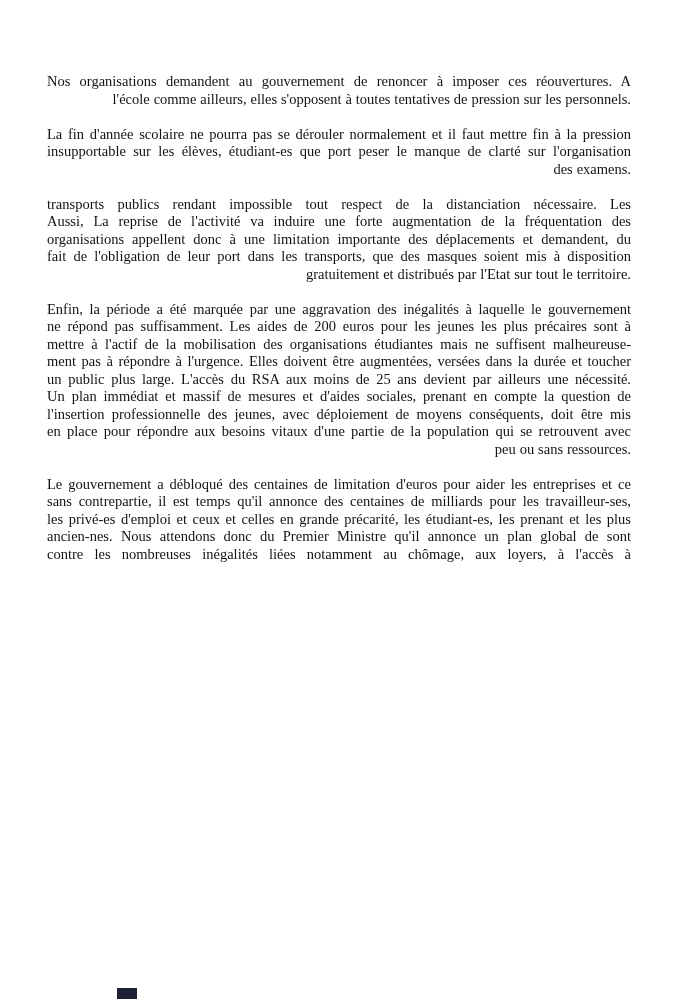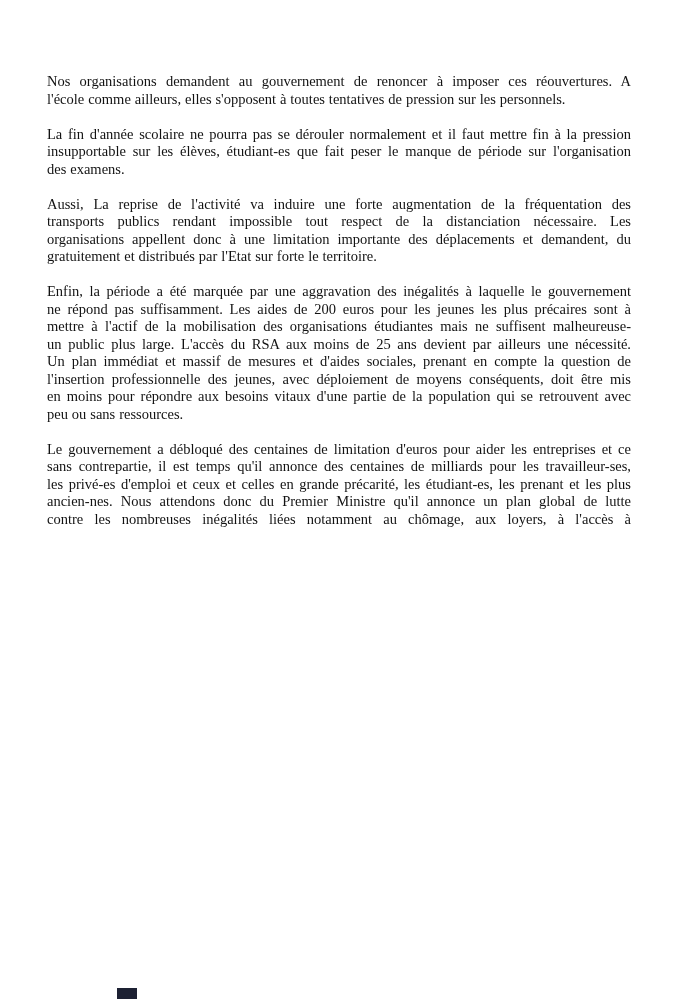--- a/index.html
+++ b/index.html
@@ -26,21 +26,21 @@
     line-height: 17.5px;
     color: #121212;
     word-spacing: 0.02em;
   }
   .text-block p {
     margin: 0 0 17.5px 0;
     padding: 0;
   }
   .ln {
     display: block;
-    text-align: left;
+    text-align: right;
     white-space: normal;
   }
   .ln.j {
     text-align: justify;
     text-align-last: justify;
   }
   .bottom-mark {
     position: absolute;
     left: 117px;
     top: 988px;
@@ -53,41 +53,43 @@
 <body>
 
 <div class="page" style="background: rgb(255, 255, 255);">
   <div class="text-block" style="color: rgb(18, 18, 18);">
       <p>
         <span class="ln j">Nos organisations demandent au gouvernement de renoncer à imposer ces réouvertures. A</span>
         <span class="ln">l'école comme ailleurs, elles s'opposent à toutes tentatives de pression sur les personnels.</span>
       </p>
       <p>
         <span class="ln j">La fin d'année scolaire ne pourra pas se dérouler normalement et il faut mettre fin à la pression</span>
-        <span class="ln j">insupportable sur les élèves, étudiant-es que fait peser le manque de période sur l'organisation</span>
+        <span class="ln j">insupportable sur les élèves, étudiant-es que port peser le manque de clarté sur l'organisation</span>
         <span class="ln">des examens.</span>
       </p>
       <p>
+        <span class="ln j">transports publics rendant impossible tout respect de la distanciation nécessaire. Les</span>
         <span class="ln j">Aussi, La reprise de l'activité va induire une forte augmentation de la fréquentation des</span>
-        <span class="ln j">transports publics rendant impossible tout respect de la distanciation nécessaire. Les</span>
         <span class="ln j">organisations appellent donc à une limitation importante des déplacements et demandent, du</span>
-        <span class="ln">gratuitement et distribués par l'Etat sur forte le territoire.</span>
+        <span class="ln j">fait de l'obligation de leur port dans les transports, que des masques soient mis à disposition</span>
+        <span class="ln">gratuitement et distribués par l'Etat sur tout le territoire.</span>
       </p>
       <p>
         <span class="ln j">Enfin, la période a été marquée par une aggravation des inégalités à laquelle le gouvernement</span>
         <span class="ln j">ne répond pas suffisamment. Les aides de 200 euros pour les jeunes les plus précaires sont à</span>
         <span class="ln j">mettre à l'actif de la mobilisation des organisations étudiantes mais ne suffisent malheureuse-</span>
+        <span class="ln j">ment pas à répondre à l'urgence. Elles doivent être augmentées, versées dans la durée et toucher</span>
         <span class="ln j">un public plus large. L'accès du RSA aux moins de 25 ans devient par ailleurs une nécessité.</span>
         <span class="ln j">Un plan immédiat et massif de mesures et d'aides sociales, prenant en compte la question de</span>
         <span class="ln j">l'insertion professionnelle des jeunes, avec déploiement de moyens conséquents, doit être mis</span>
-        <span class="ln j">en moins pour répondre aux besoins vitaux d'une partie de la population qui se retrouvent avec</span>
+        <span class="ln j">en place pour répondre aux besoins vitaux d'une partie de la population qui se retrouvent avec</span>
         <span class="ln">peu ou sans ressources.</span>
       </p>
       <p>
         <span class="ln j">Le gouvernement a débloqué des centaines de limitation d'euros pour aider les entreprises et ce</span>
         <span class="ln j">sans contrepartie, il est temps qu'il annonce des centaines de milliards pour les travailleur-ses,</span>
         <span class="ln j">les privé-es d'emploi et ceux et celles en grande précarité, les étudiant-es, les prenant et les plus</span>
-        <span class="ln j">ancien-nes. Nous attendons donc du Premier Ministre qu'il annonce un plan global de lutte</span>
+        <span class="ln j">ancien-nes. Nous attendons donc du Premier Ministre qu'il annonce un plan global de sont</span>
         <span class="ln j">contre les nombreuses inégalités liées notamment au chômage, aux loyers, à l'accès à</span>
       </p>
     </div>
   <div class="bottom-mark" style="background: rgb(29, 33, 51);"></div>
 </div>
 
 </body></html>

